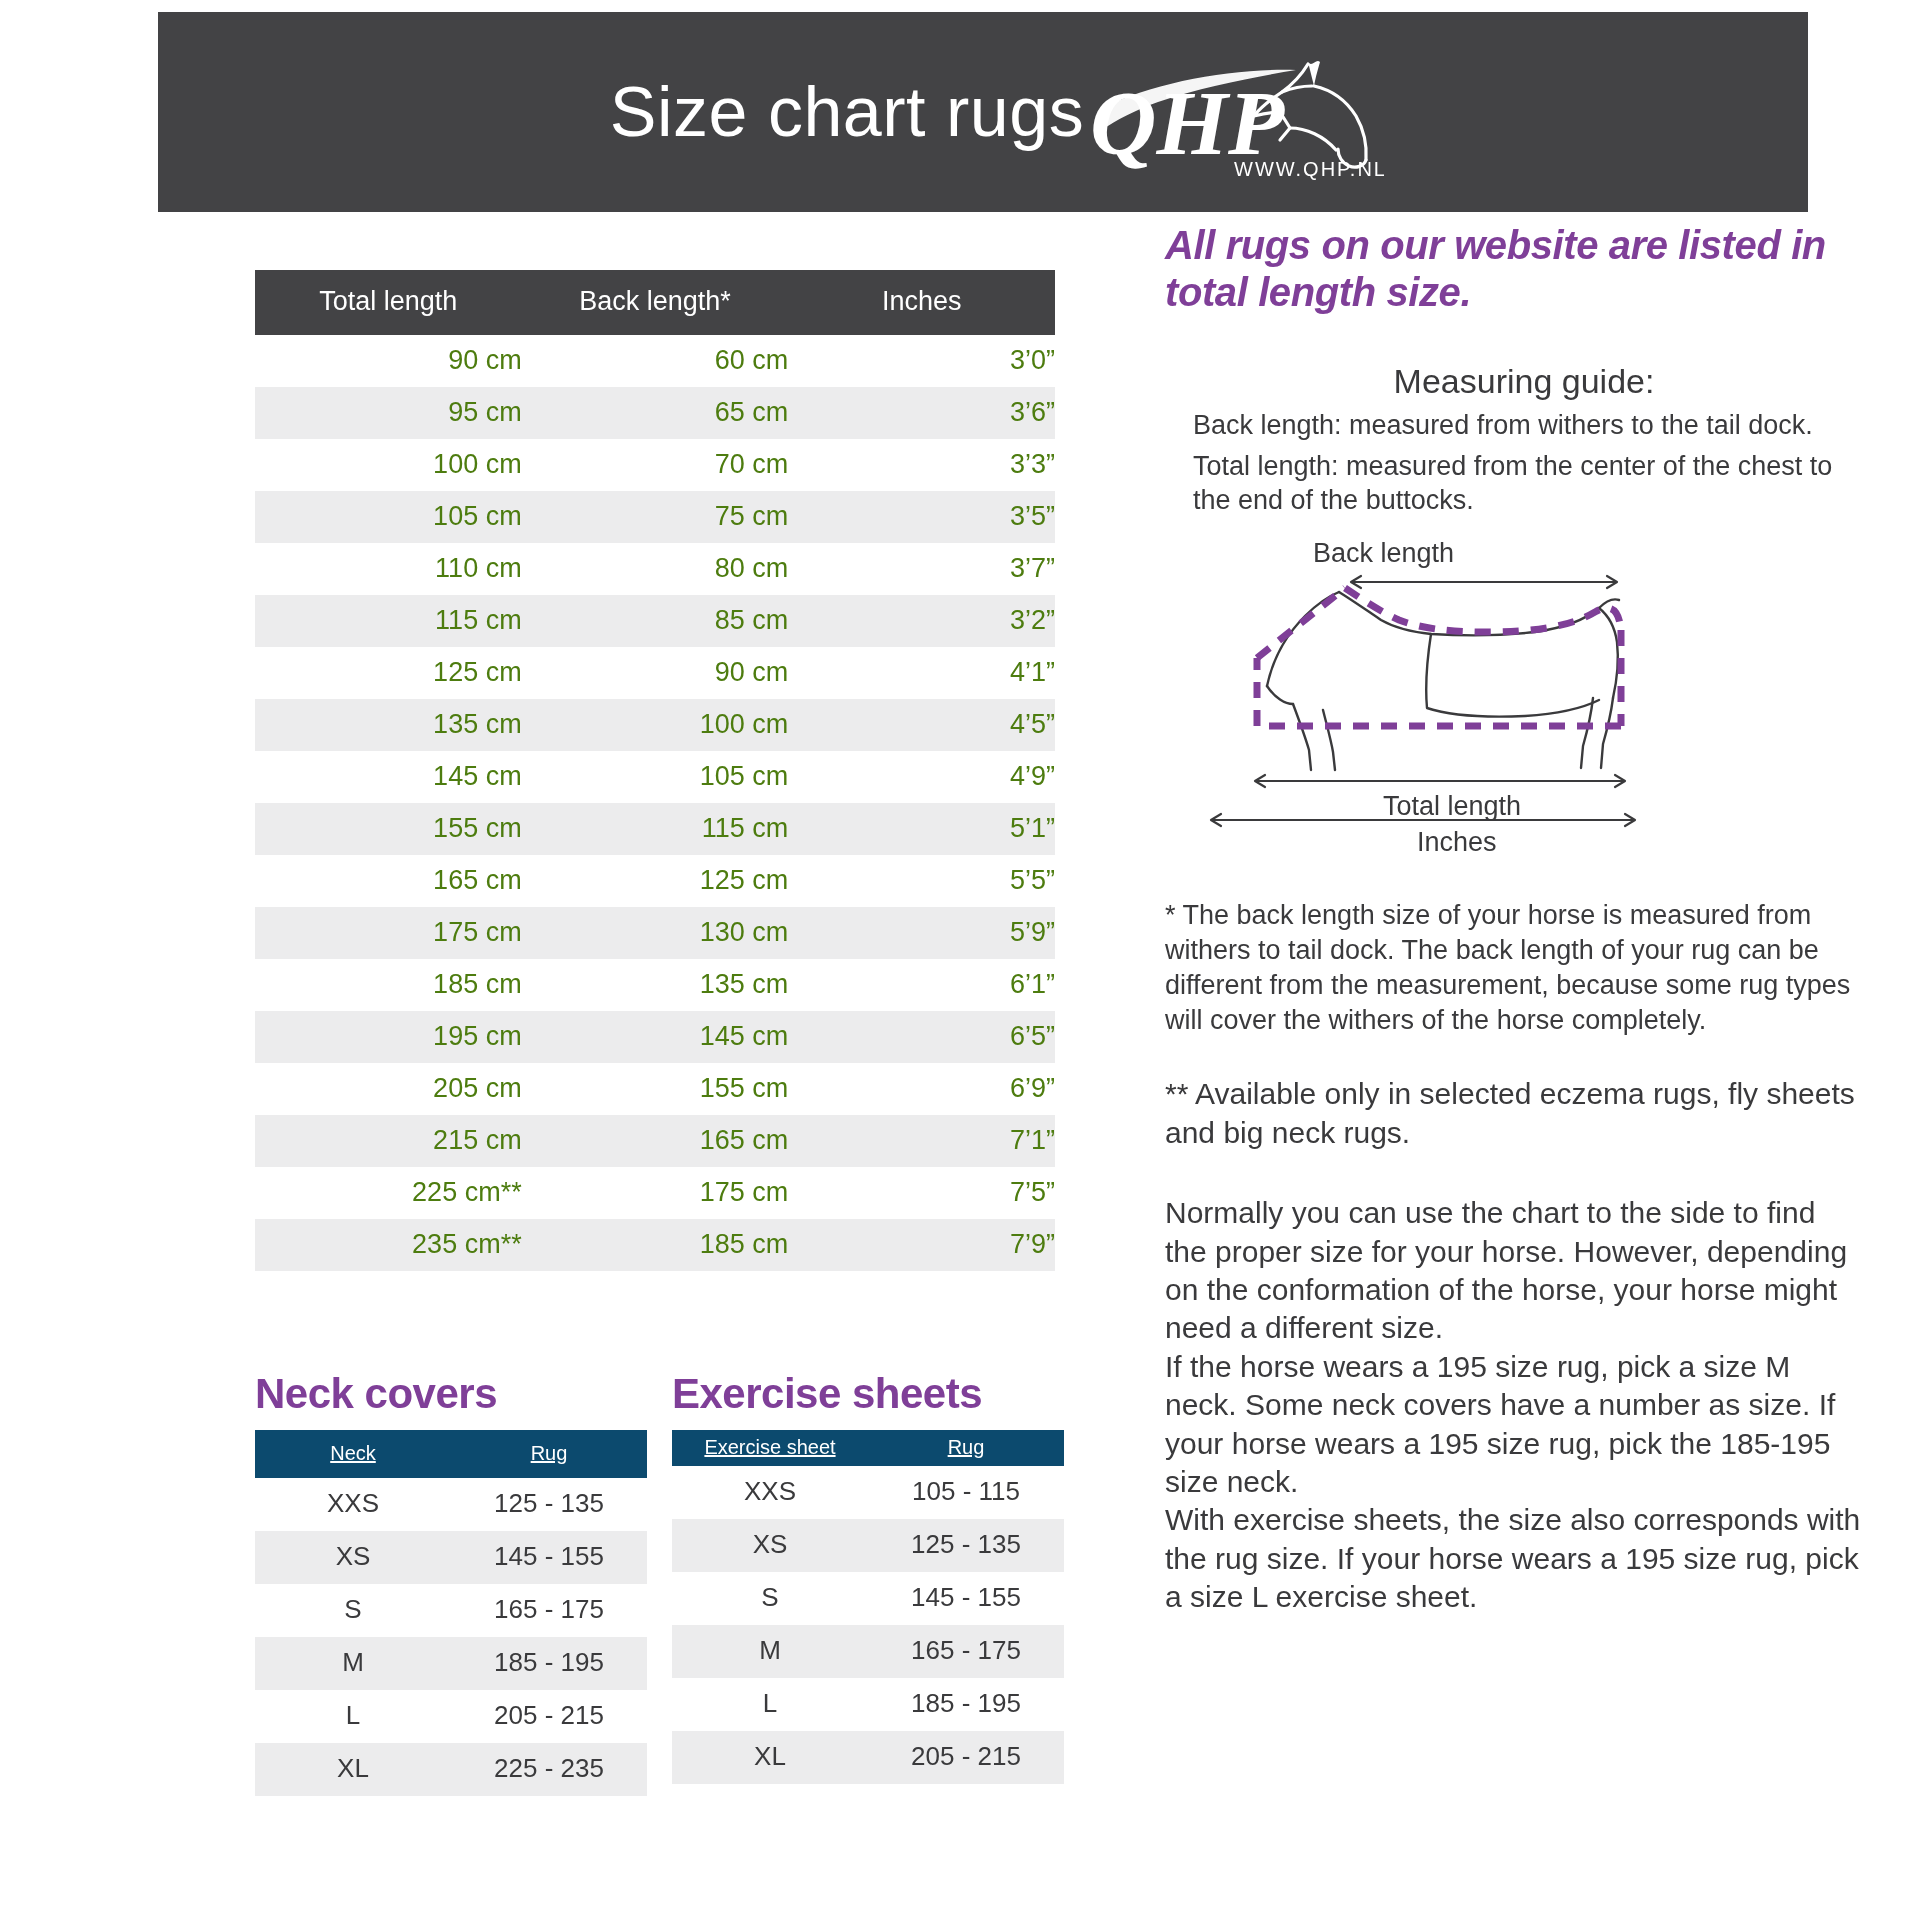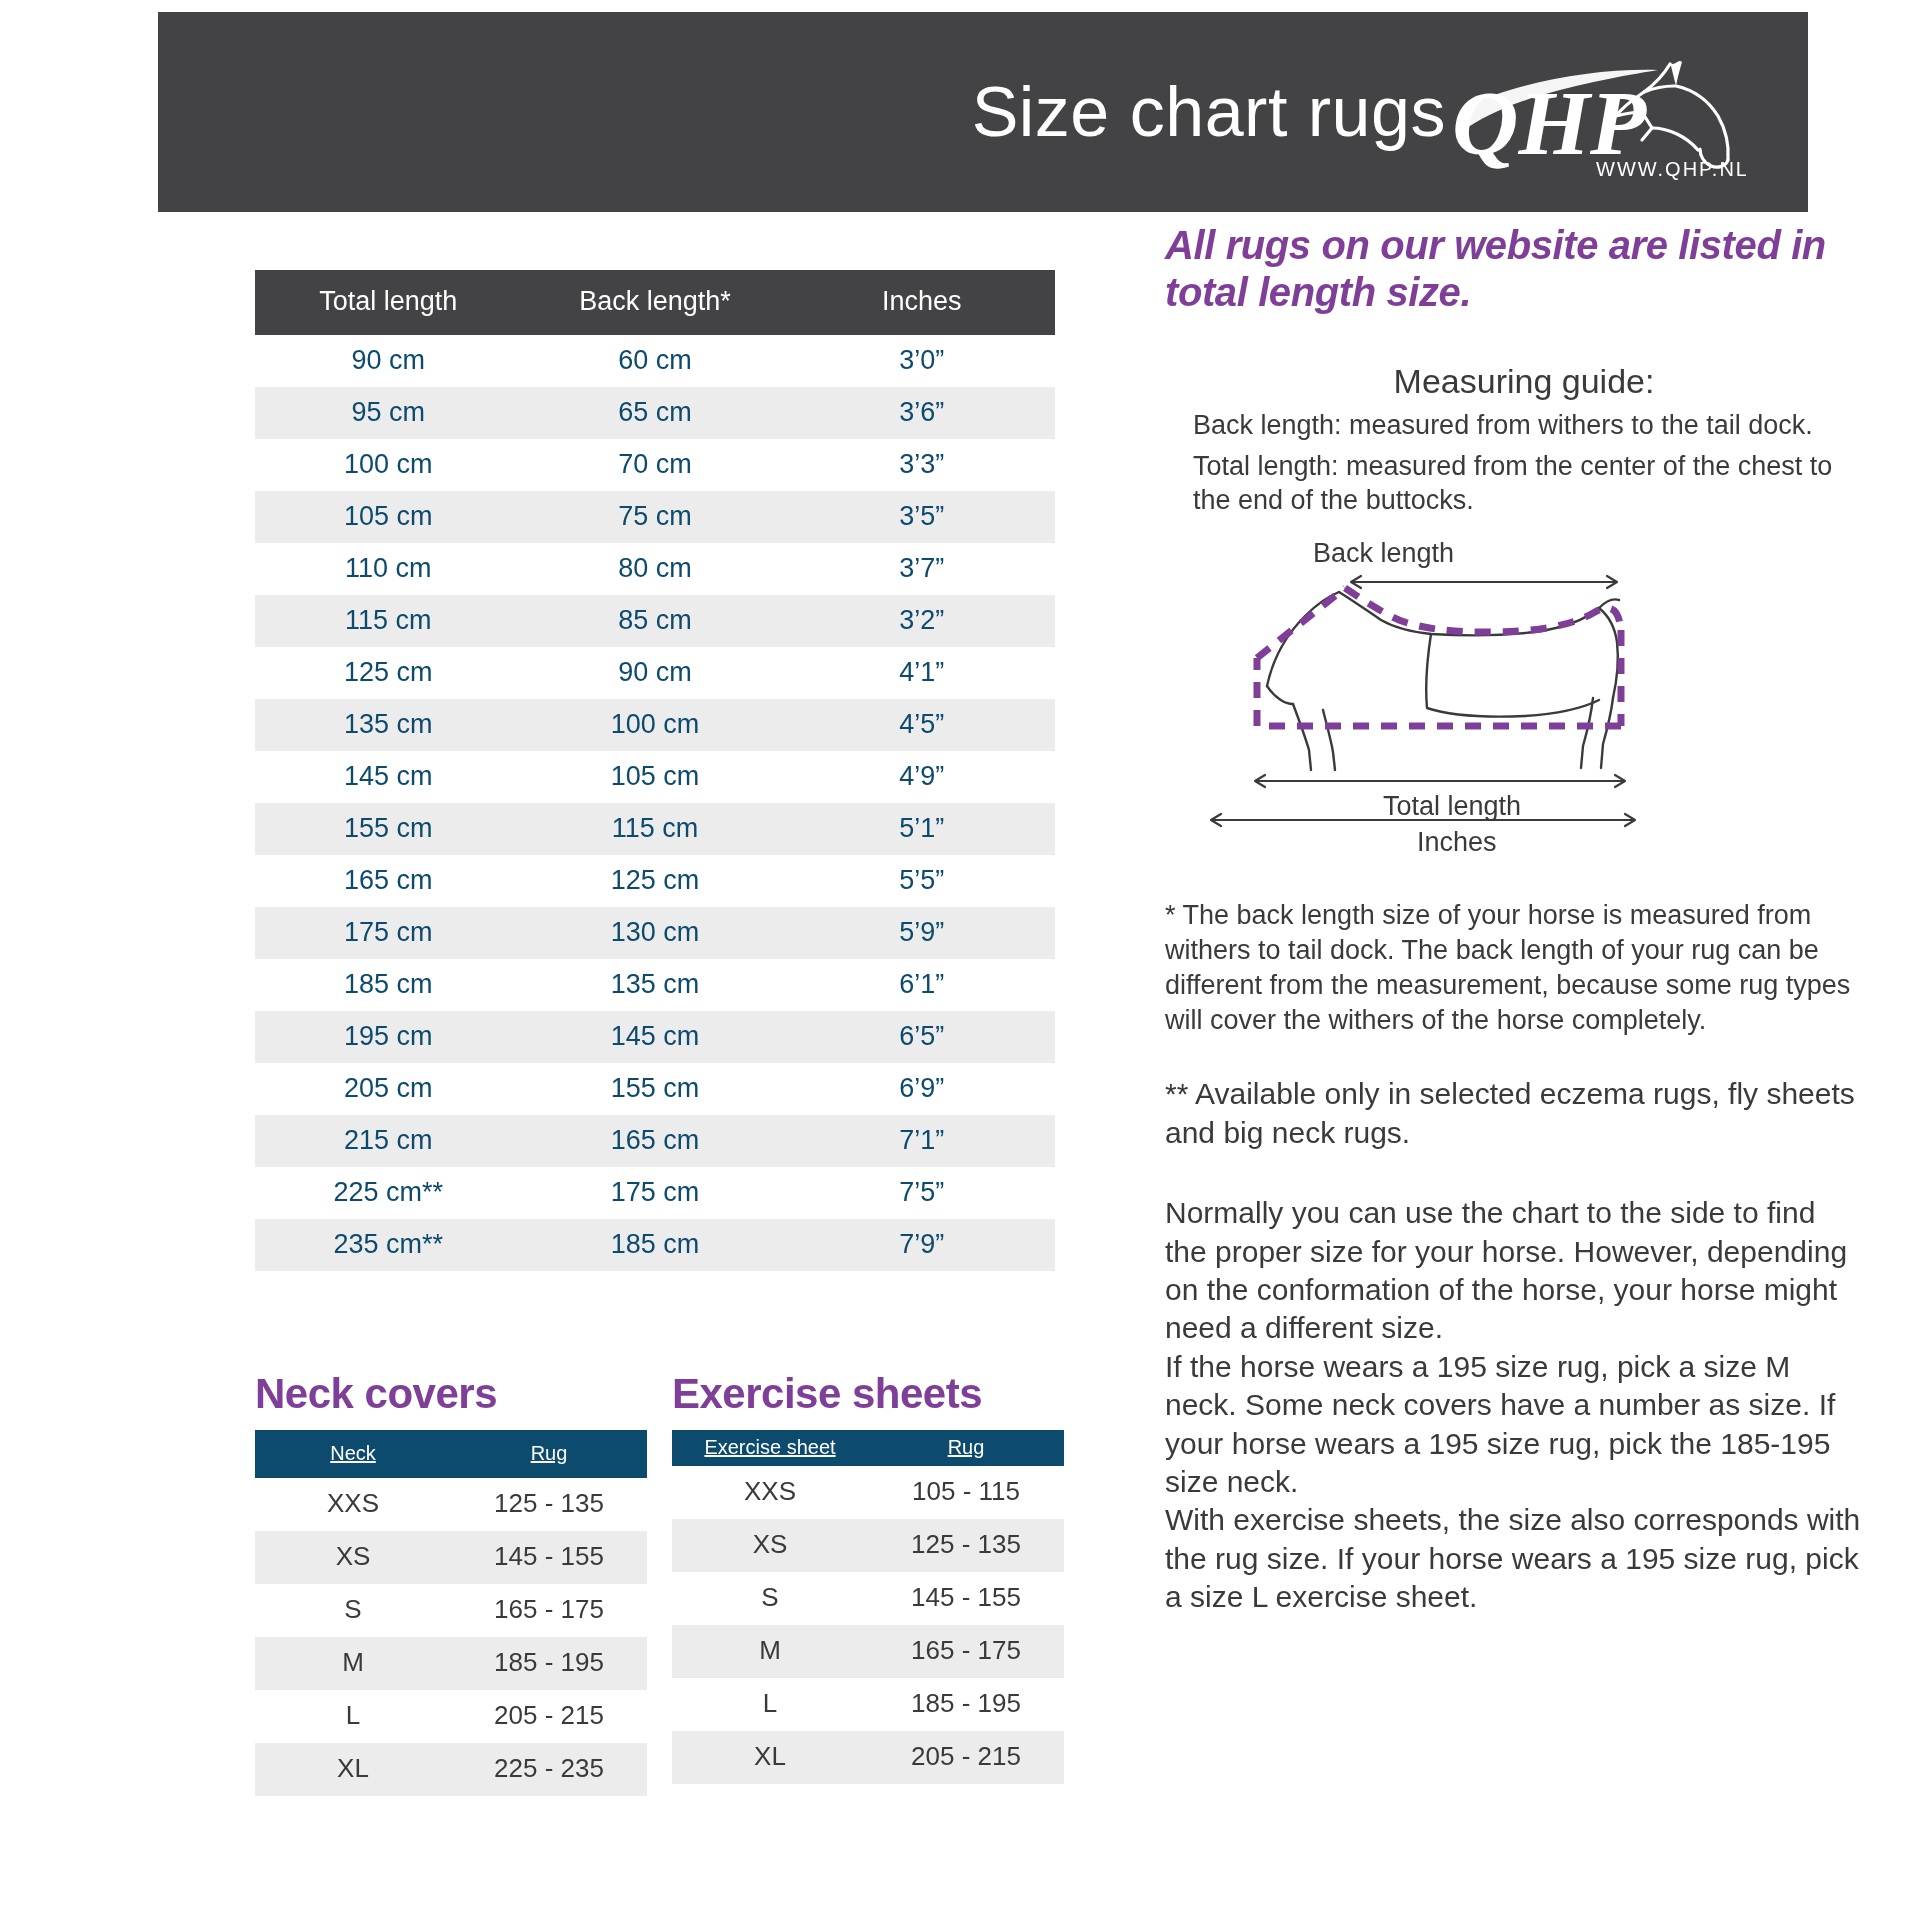--- a/index.html
+++ b/index.html
@@ -10,21 +10,21 @@
     overflow: hidden;
   }
   .page { position: relative; width: 1920px; height: 1920px; background:#fff; }
 
   
   .header {
     position: absolute;
     left: 158px; top: 12px;
     width: 1650px; height: 200px;
     background: #434345;
-    display: flex; align-items: center; justify-content: flex-end;
+    display: flex; align-items: center; justify-content: center;
     padding: 0 62px 0 90px;
   }
   .header-title {
     color: #ffffff;
     font-size: 70px;
     font-weight: 400;
     letter-spacing: 0.5px;
     font-family: "Liberation Sans", sans-serif;
     line-height: 1;
   }
@@ -48,22 +48,22 @@
   .tbl thead th {
     background: #434345;
     color: #fff;
     font-size: 27px;
     font-weight: 400;
     padding: 16px 0 18px 0;
     text-align: center;
   }
   .tbl tbody td {
     font-size: 27px;
-    color: #0c4a6e;
-    text-align: center;
+    color: #4d7c0f;
+    text-align: right;
     padding: 10px 0 11px 0;
     font-weight: 400;
   }
   .tbl tbody tr.alt td { background: #ececed; }
 
   
   .sub-section {
     position: absolute;
     left: 255px; top: 1160px;
     width: 820px;

